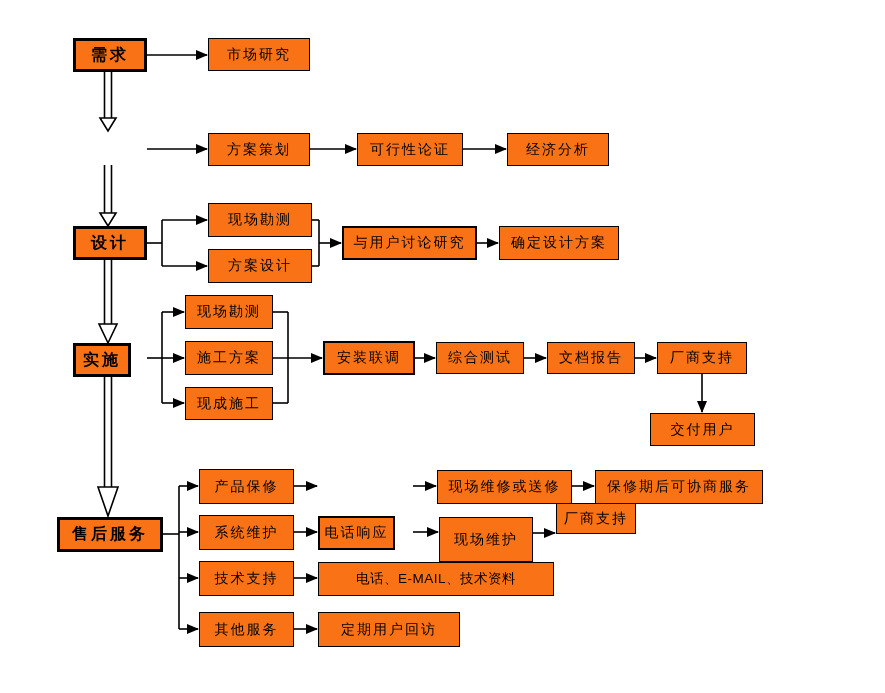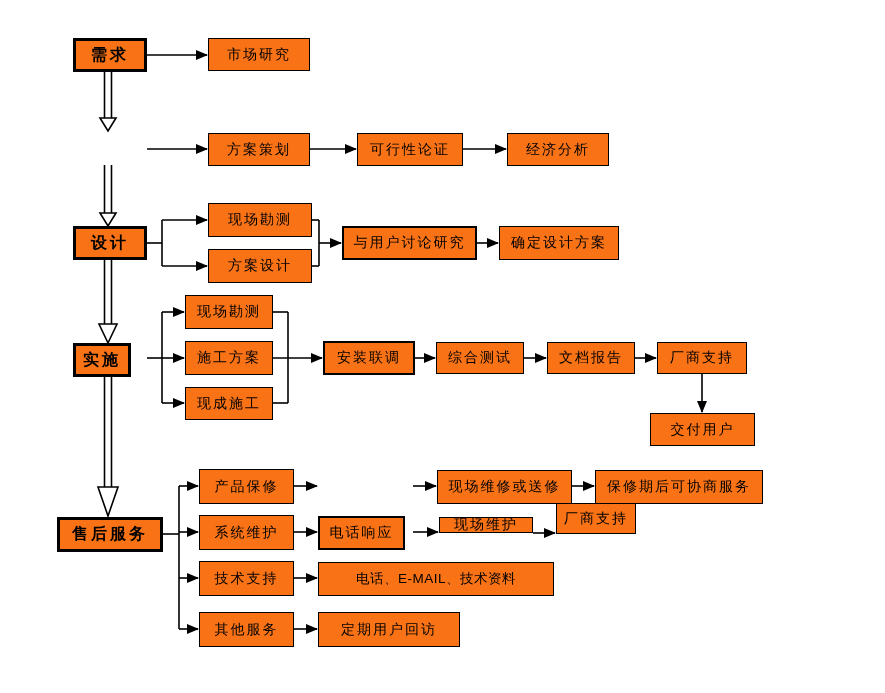--- a/index.html
+++ b/index.html
@@ -196,22 +196,22 @@
   <div class="node" style="left:436px;top:342px;width:88px;height:32px">综合测试</div>
   <div class="node" style="left:547px;top:342px;width:88px;height:32px">文档报告</div>
   <div class="node" style="left:657px;top:342px;width:90px;height:32px">厂商支持</div>
   <div class="node" style="left:650px;top:413px;width:105px;height:33px">交付用户</div>
 
   <div class="node" style="left:199px;top:469px;width:95px;height:35px">产品保修</div>
   <div class="node" style="left:437px;top:470px;width:135px;height:34px">现场维修或送修</div>
   <div class="node" style="left:595px;top:470px;width:168px;height:34px">保修期后可协商服务</div>
 
   <div class="node" style="left:199px;top:515px;width:95px;height:35px">系统维护</div>
-  <div class="node emph" style="left:318px;top:516px;width:87px;height:34px">电话响应</div>
-  <div class="node" style="left:439px;top:517px;width:94px;height:16px">现场维护</div>
+  <div class="node emph" style="left:318px;top:516px;width:77px;height:34px">电话响应</div>
+  <div class="node" style="left:439px;top:517px;width:94px;height:45px">现场维护</div>
   <div class="node" style="left:556px;top:503px;width:80px;height:31px">厂商支持</div>
 
   <div class="node" style="left:199px;top:561px;width:95px;height:35px">技术支持</div>
   <div class="node tight" style="left:318px;top:562px;width:236px;height:34px">电话、E-MAIL、技术资料</div>
 
   <div class="node" style="left:199px;top:612px;width:95px;height:35px">其他服务</div>
   <div class="node" style="left:318px;top:612px;width:142px;height:35px">定期用户回访</div>
 
 </div>
 

